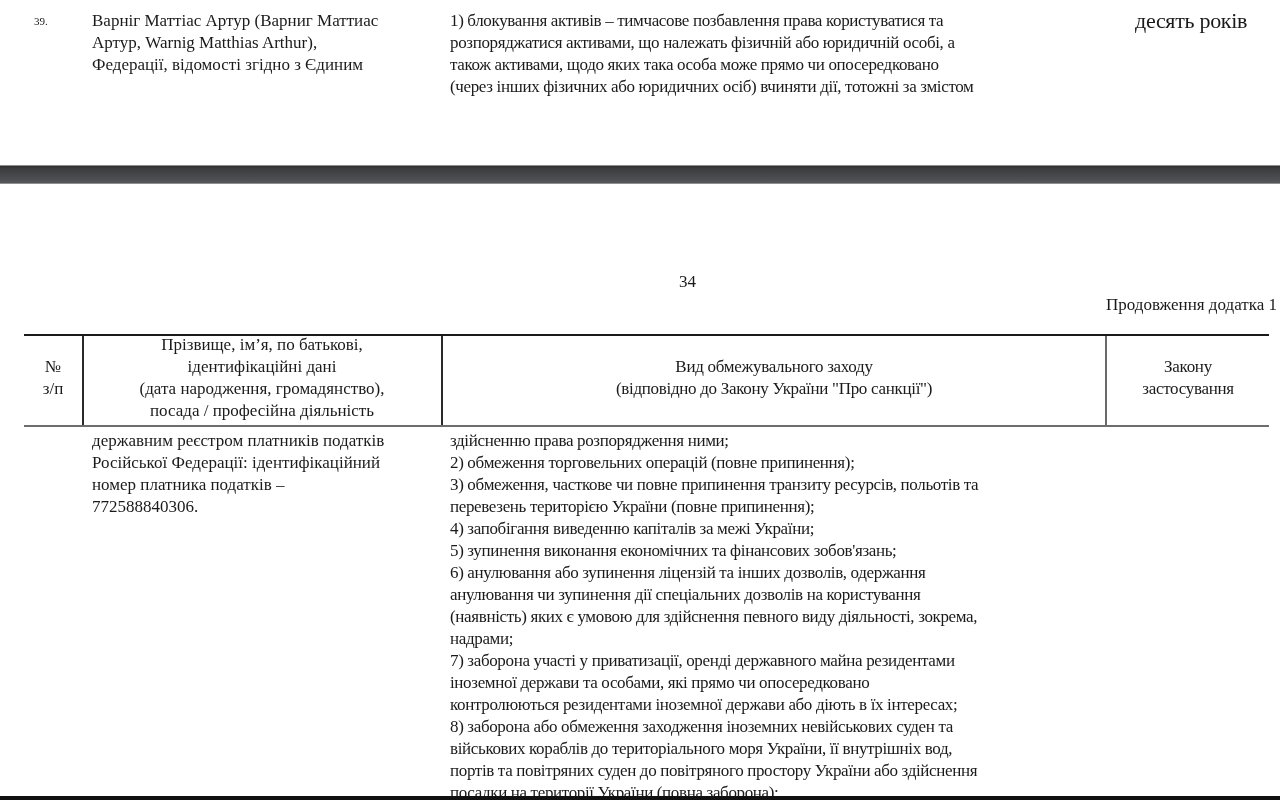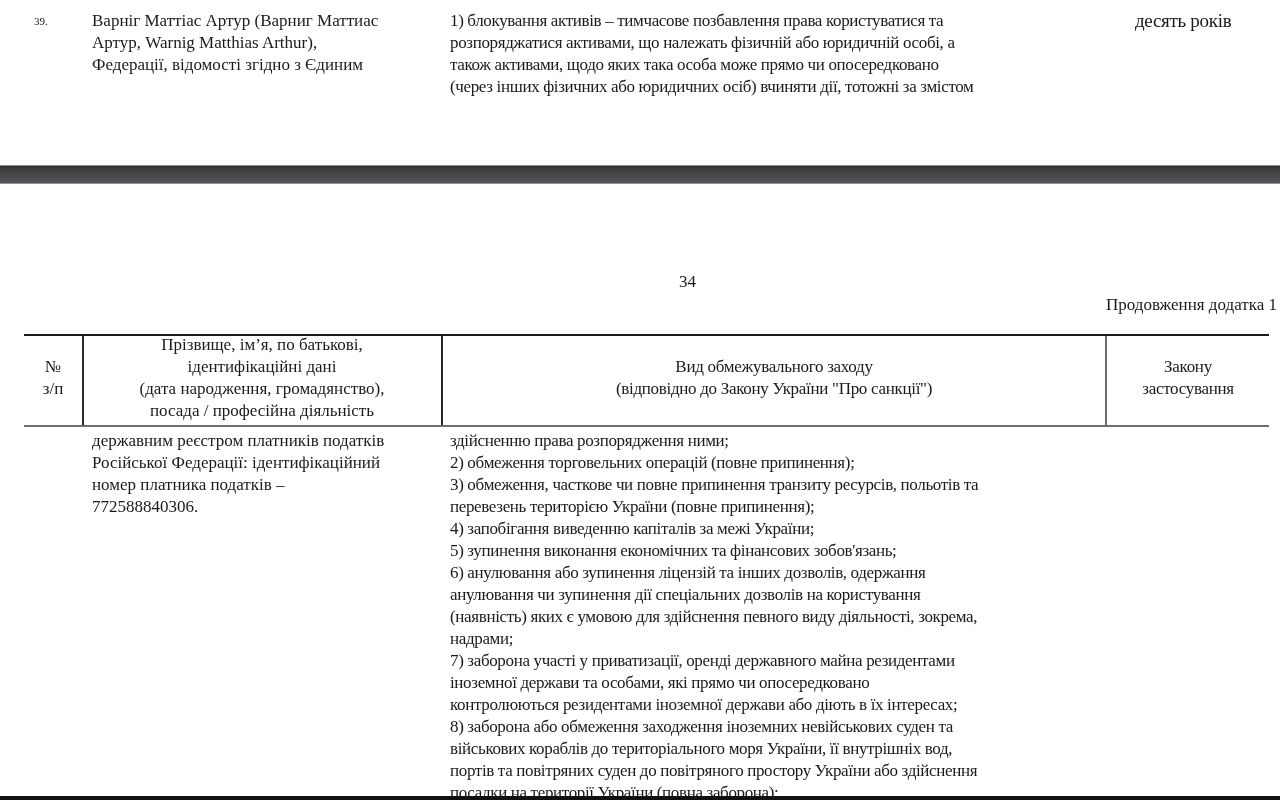--- a/index.html
+++ b/index.html
@@ -20,21 +20,21 @@
       position: absolute; left: 92px; top: 10px; width: 345px;
       font-size: 17px; line-height: 22px;
     }
     .row-measure {
       position: absolute; left: 450px; top: 10px; width: 650px;
       font-size: 17px; line-height: 22px;
       letter-spacing: -0.35px;
     }
     .row-term {
       position: absolute; left: 1135px; top: 10px;
-      font-size: 19px; line-height: 22px;
+      font-size: 22px; line-height: 22px;
       letter-spacing: -0.3px;
     }
     .line { display: block; white-space: nowrap; }
 
     
     .page-gap {
       position: absolute; left: 0; top: 165px; width: 1280px; height: 19px;
       background: linear-gradient(#2f3032 0px, #3c3d3f 3px, #4b4c4f 12px, #55575a 17px, #c8ccd0 18px, #e3e6e8 19px);
       border-top: 1px solid #8a8c8e;
     }

